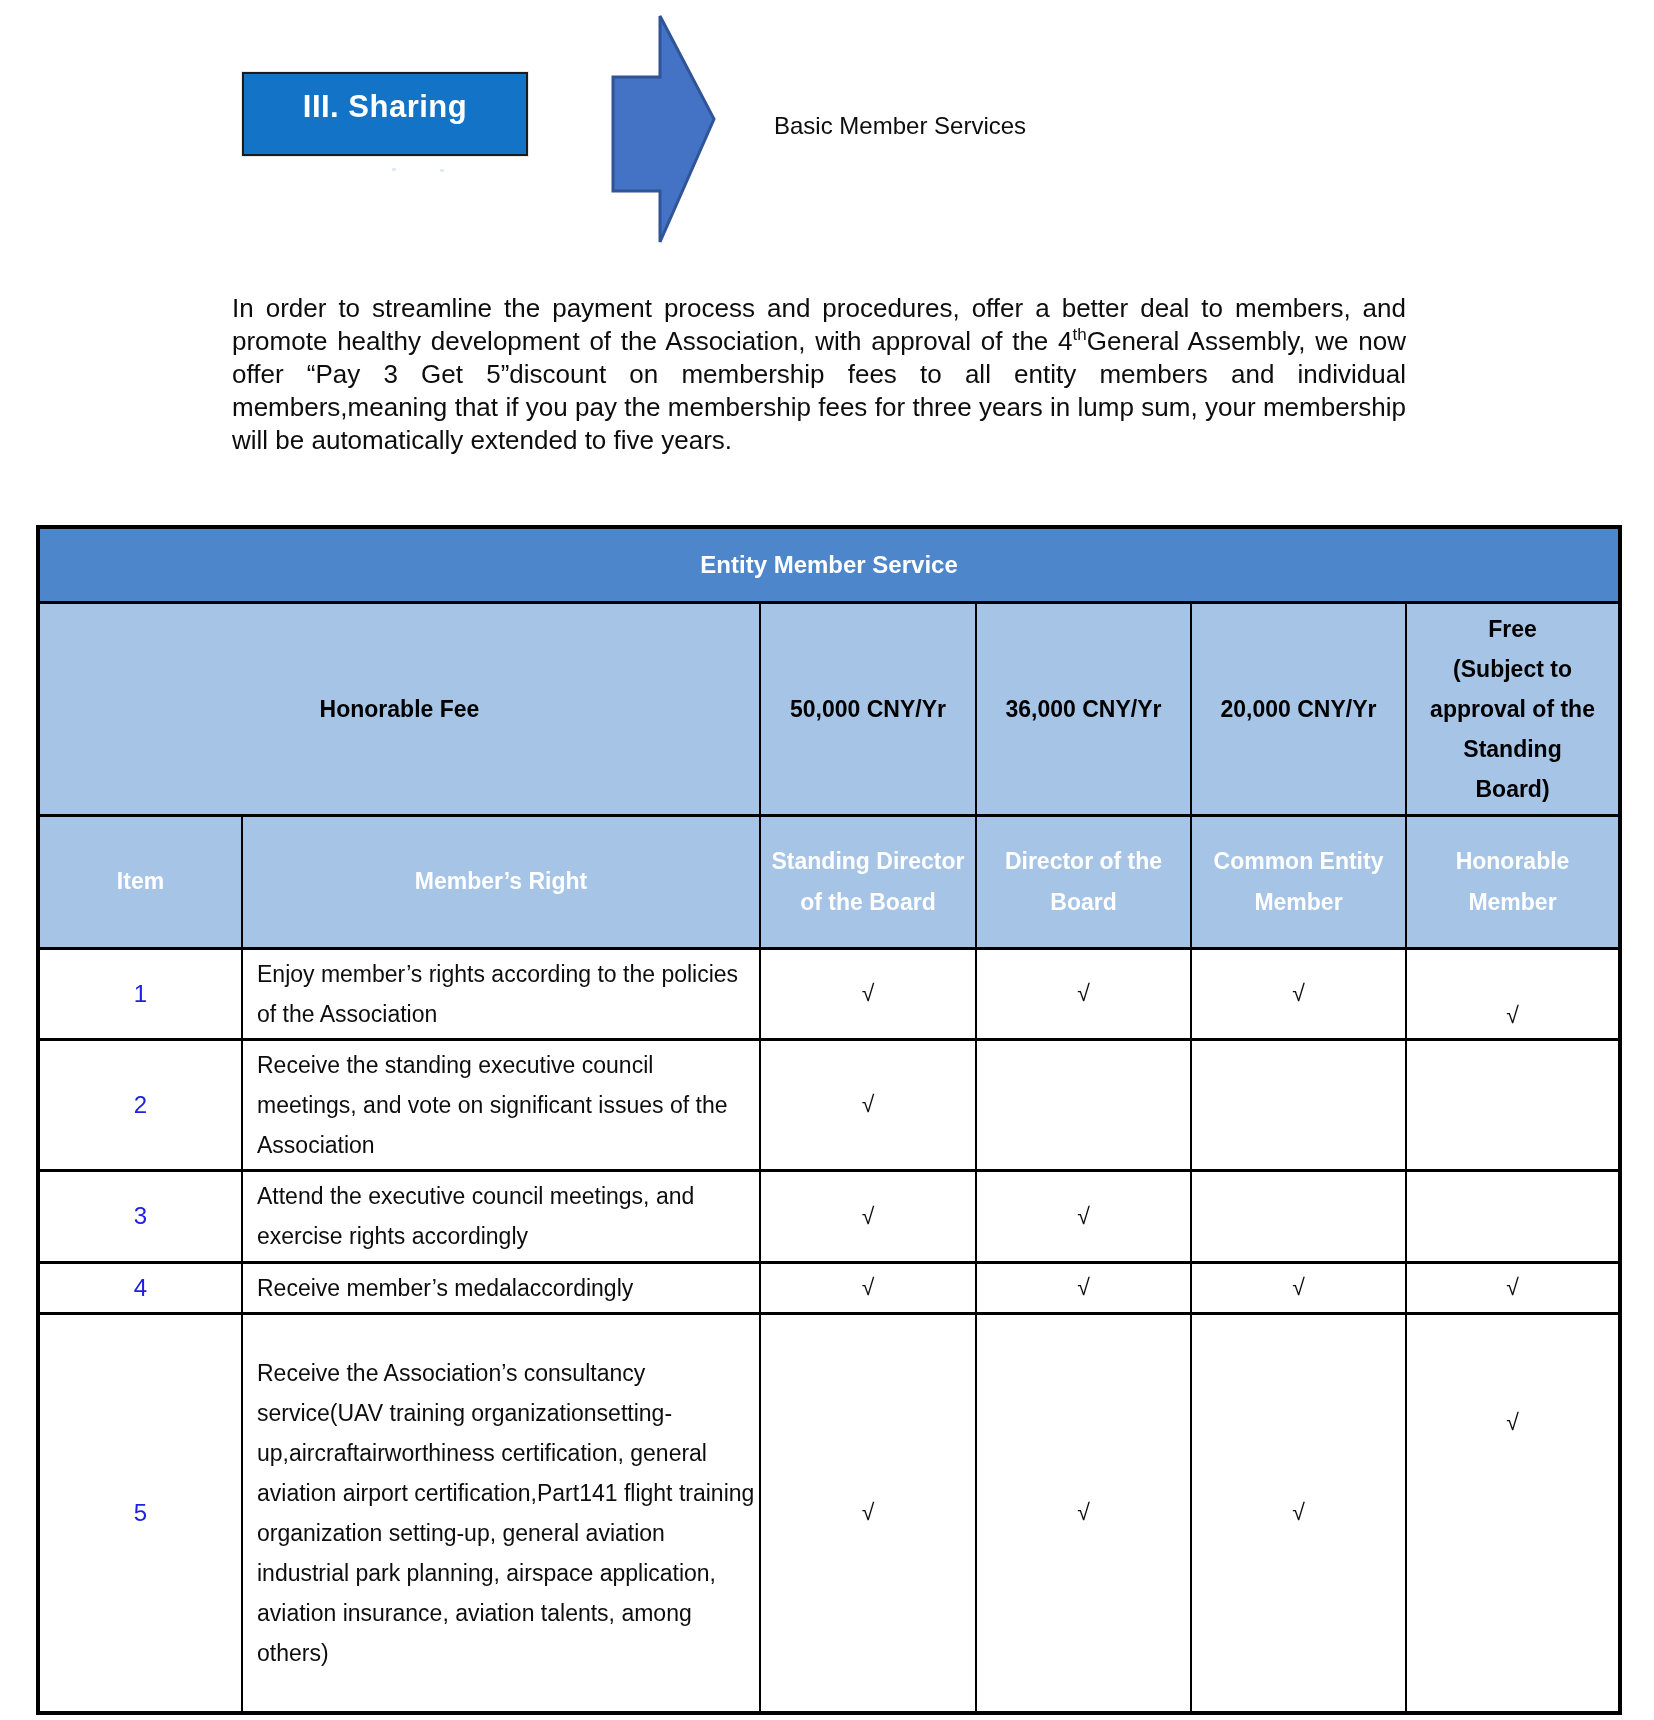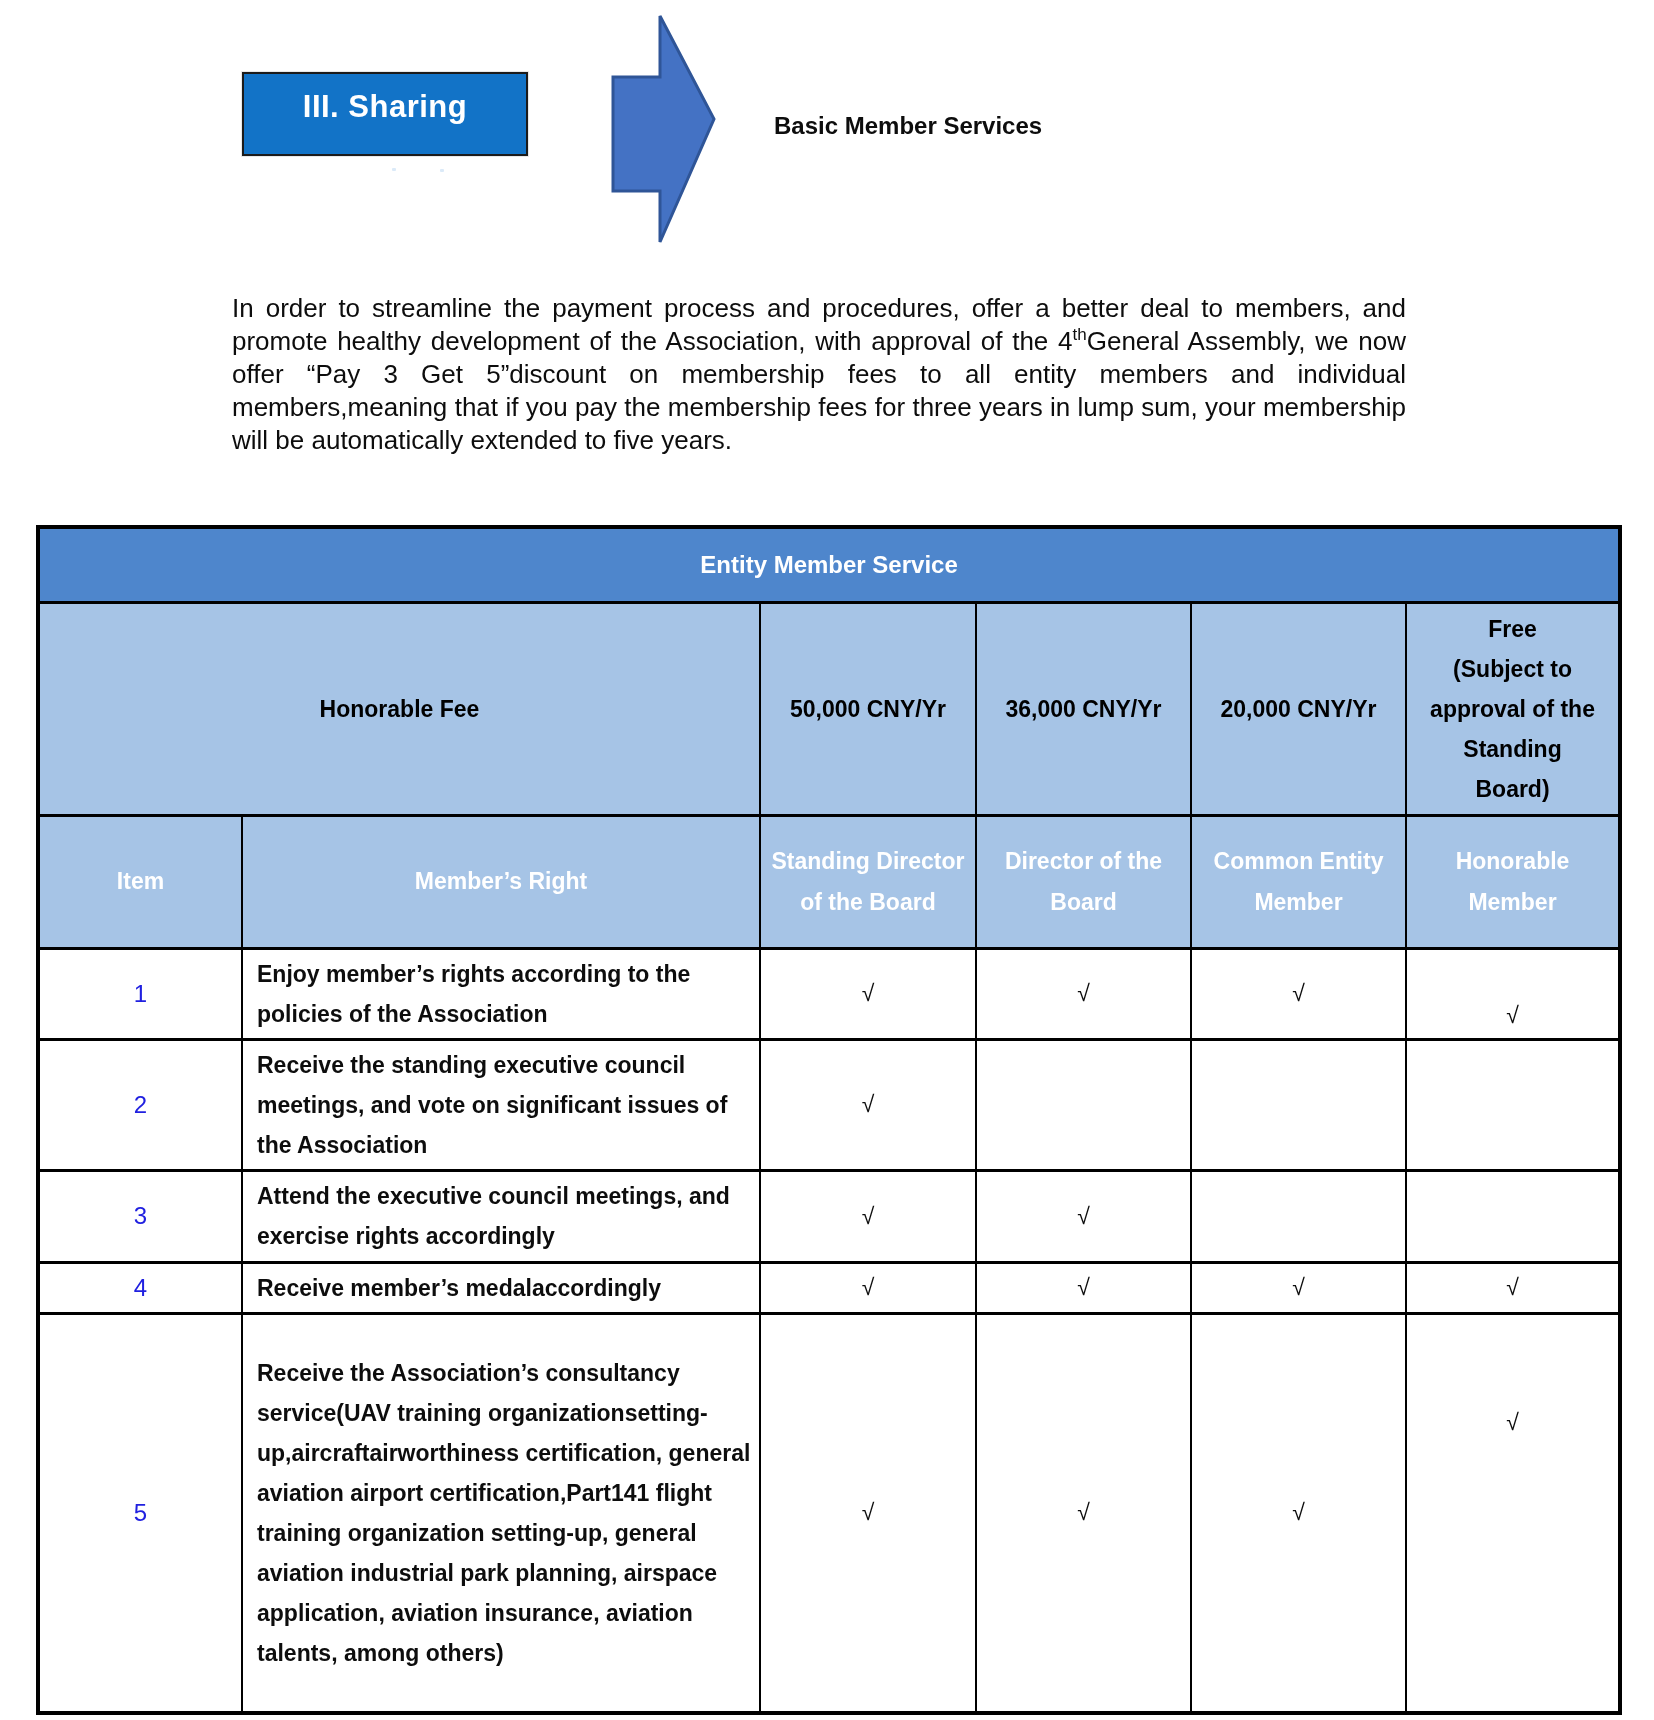--- a/index.html
+++ b/index.html
@@ -19,21 +19,21 @@
   }
   .box-speck { position:absolute; background:#cfe3f5; opacity:0.75; border-radius:1px; }
   .speck-a { left:148px; top:94px; width:4px; height:3px; }
   .speck-b { left:196px; top:95px; width:4px; height:3px; }
 
   
   .arrow-wrap { position:absolute; left:610px; top:12px; width:110px; height:234px; }
 
   
   .subtitle {
-    position:absolute; left:774px; top:112px; font-size:24px; font-weight:700; color:#0d0d0d;
+    position:absolute; left:774px; top:112px; font-size:24px; font-weight:400; color:#0d0d0d;
   }
 
   
   .intro {
     position:absolute; left:232px; top:292px; width:1174px;
     font-size:26px; line-height:33px; color:#0d0d0d; text-align:justify;
   }
   .intro sup { font-size:17px; vertical-align:super; line-height:0; }
 
   
@@ -54,21 +54,21 @@
     line-height:40px;
   }
   tr.fee-row td.free-cell { padding:4px 18px; }
   tr.colhead-row td {
     height:133px; background:#A6C4E6; color:#ffffff; font-weight:bold; font-size:23px;
     line-height:41px; padding:0 6px;
   }
   tr.body-row td { background:#ffffff; font-size:23px; color:#0d0d0d; }
   tr.body-row td.item-cell { color:#2020E0; font-size:24px; }
   tr.body-row td.right-cell {
-    text-align:left; padding:4px 0 4px 14px; line-height:40px;font-weight:bold;
+    text-align:left; padding:4px 0 4px 14px; line-height:40px;
   }
   tr.r1 td { height:89px; border-top-width:4px; }
   tr.r2 td { height:130px; }
   tr.r3 td { height:92px; border-top-width:5px; }
   tr.r4 td { height:43px; }
   tr.r5 td { height:400px; }
   .check { display:inline-block; font-size:23px; }
   .check-low { transform:translateY(22px); }
   .check-high { transform:translateY(-90px); }
 </style>

